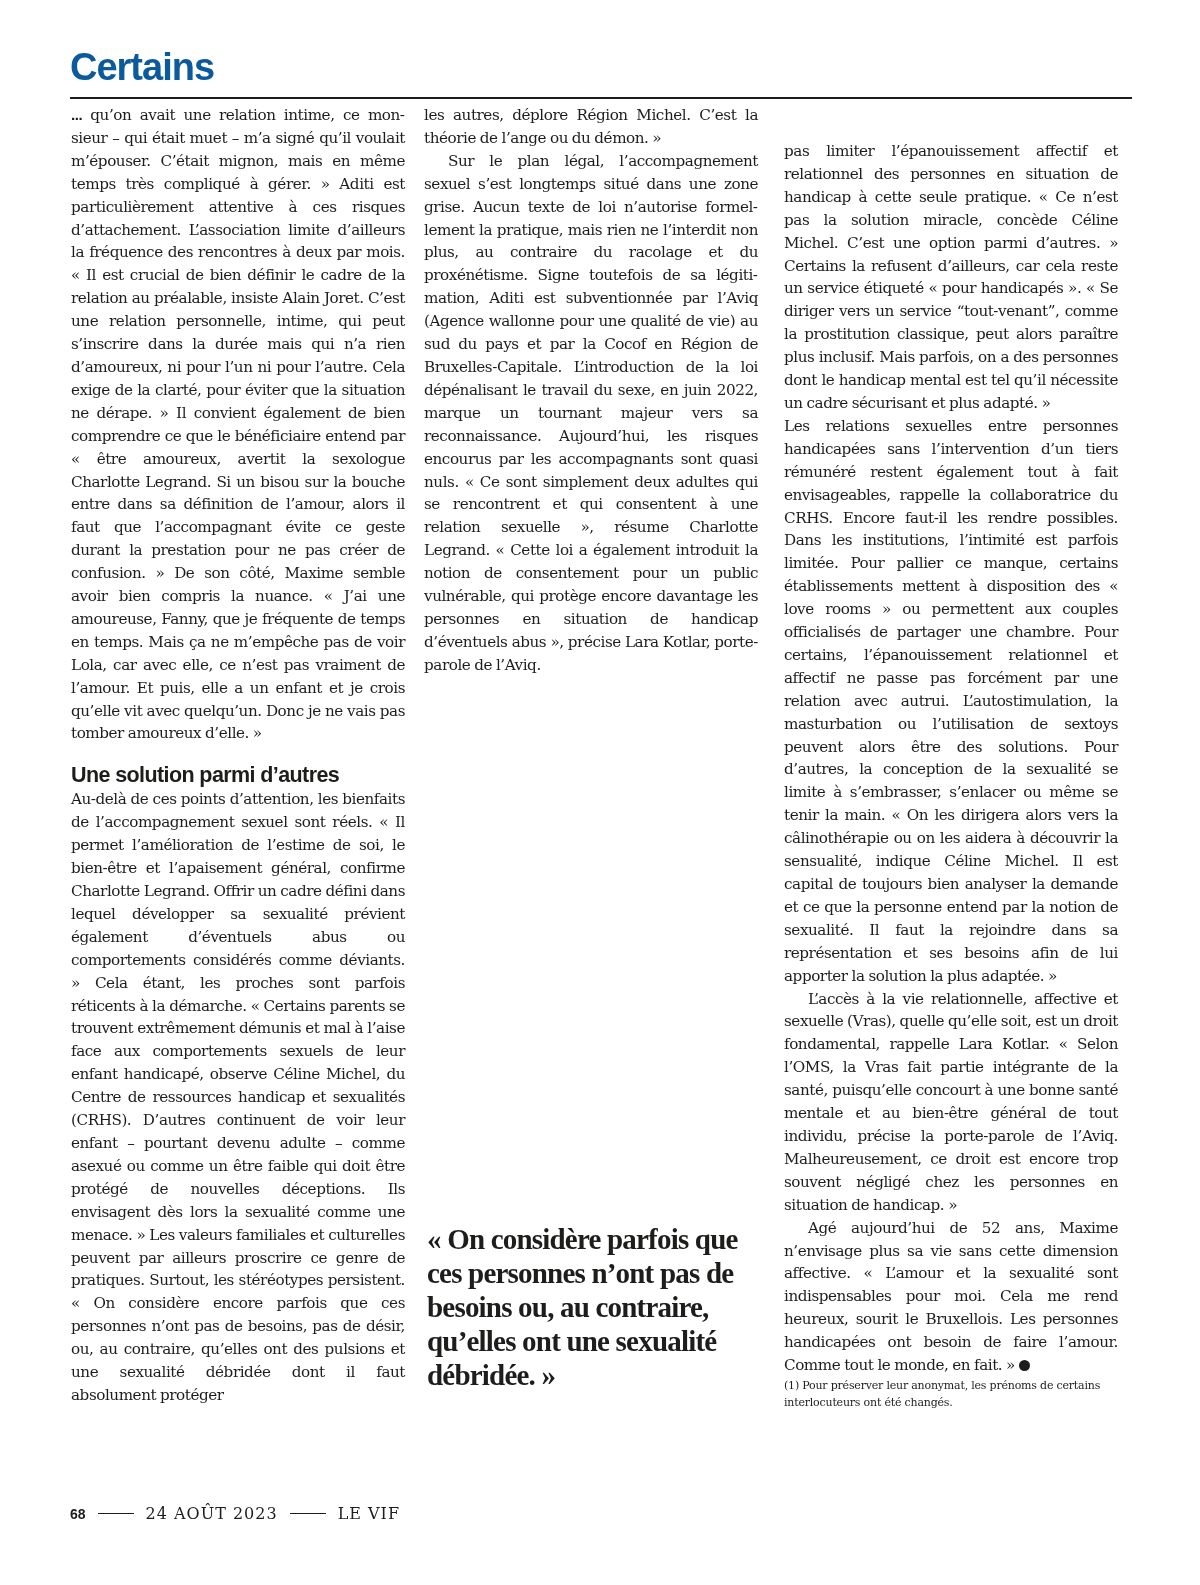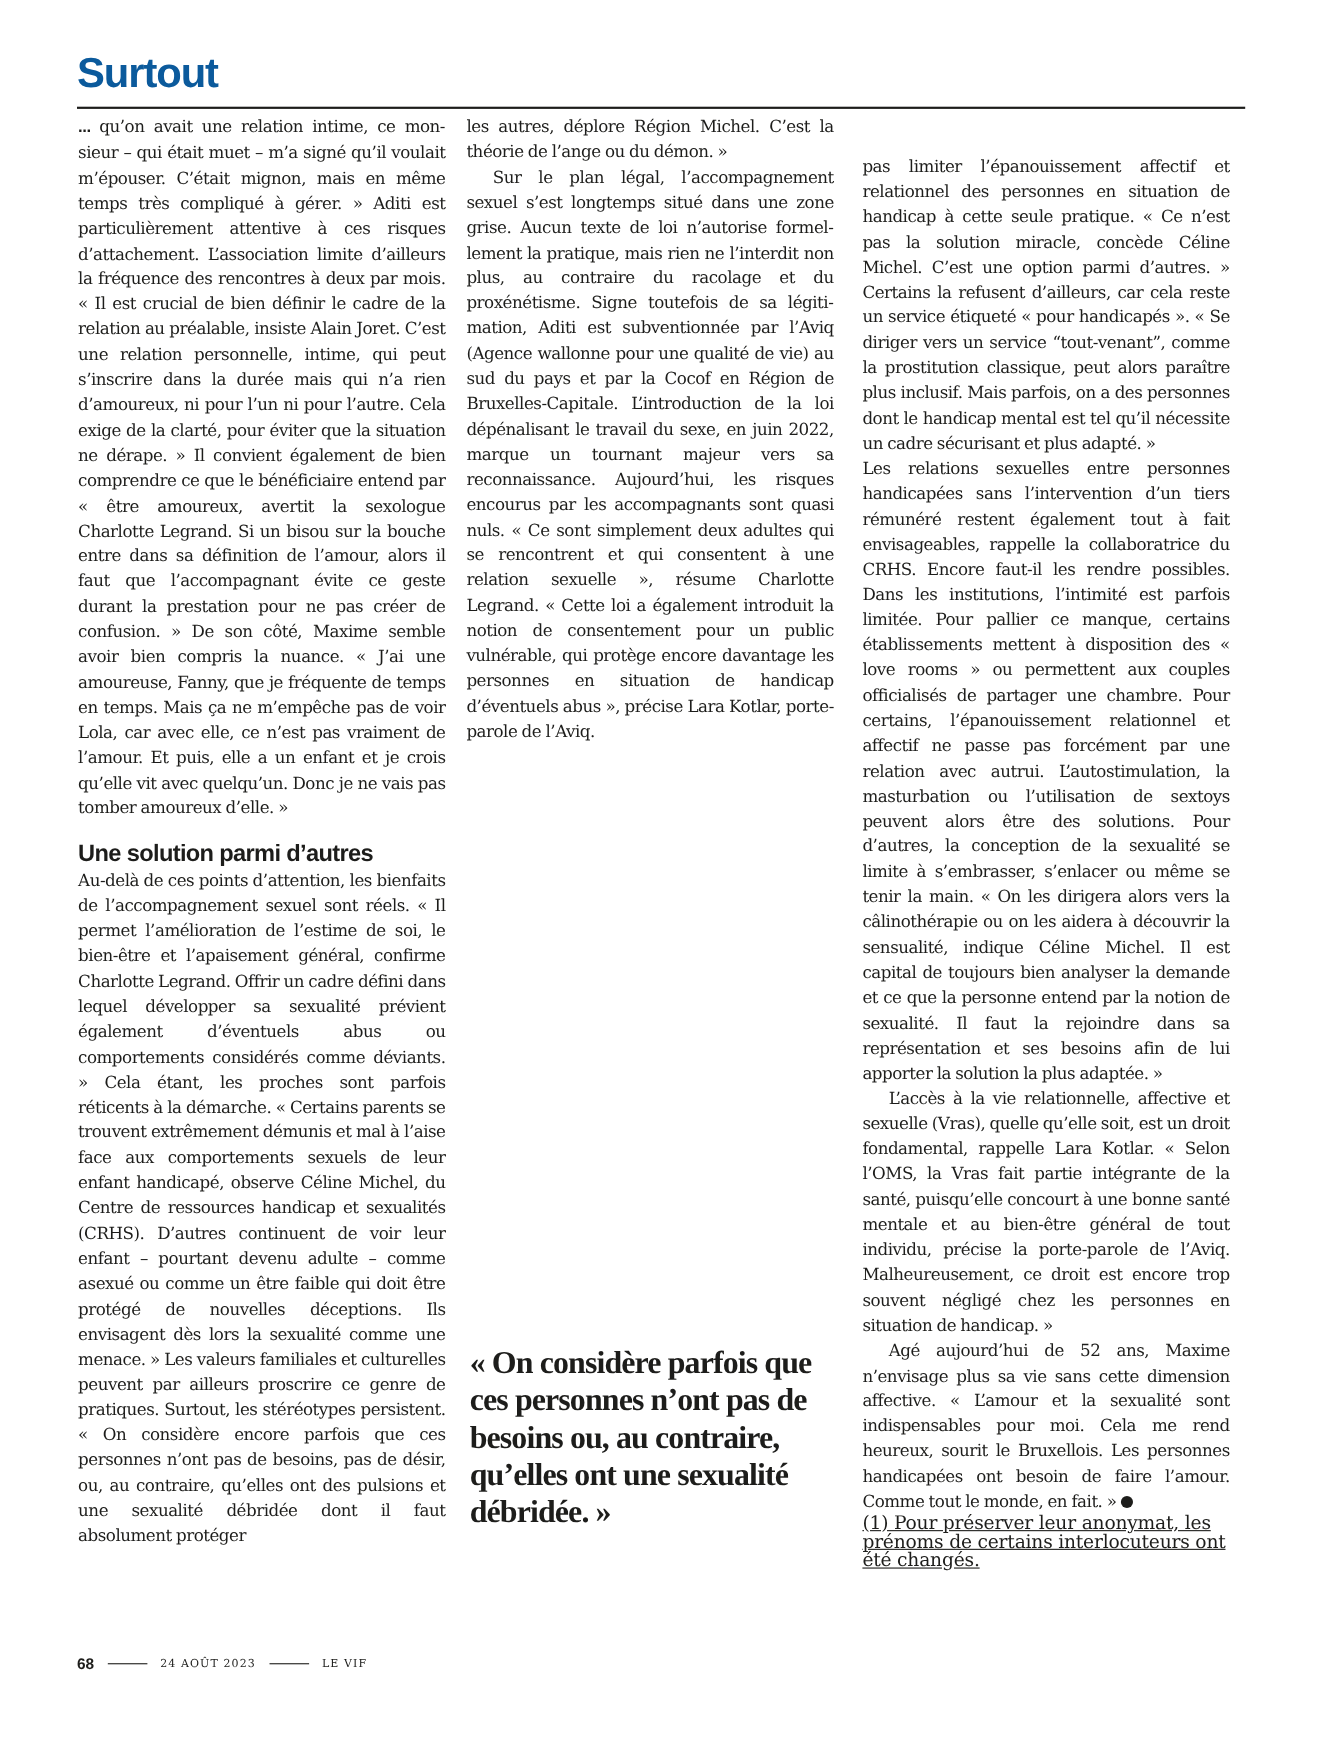--- a/index.html
+++ b/index.html
@@ -25,34 +25,34 @@
     font-family: "Liberation Sans", sans-serif; font-weight: bold; font-size: 21.5px;
     letter-spacing: -0.6px; line-height: 24px; margin: 18px 0 1px 0; text-align: left; word-spacing: 0;
   }
   .pullquote {
     position: absolute; left: 427px; top: 1222px; width: 330px;
     font-family: Liberation Serif, serif; font-weight: bold; font-size: 29px;
     line-height: 34px; letter-spacing: -0.8px; margin: 0;
   }
   .end-dot { display: inline-block; width: 11px; height: 11px; border-radius: 50%; background: #1d1d1b; margin-left: 4px; vertical-align: -1px; }
   .footnote {
-    margin-top: 10px; font-size: 17px; line-height: 17px; letter-spacing: -0.2px; word-spacing: 0; text-align: left; text-decoration: underline;
+    margin-top: 10px; font-size: 11px; line-height: 17px; letter-spacing: -0.2px; word-spacing: 0; text-align: left;
   }
   .folio {
     position: absolute; left: 70px; top: 1504px; display: flex; align-items: center;
     font-size: 13px; color: #1d1d1b;
   }
   .folio-page { font-family: "Liberation Sans", sans-serif; font-weight: bold; font-size: 14px; }
   .folio-dash { display: inline-block; width: 36px; height: 1px; background: #1d1d1b; margin: 0 12px; }
-  .folio-date, .folio-mag { font-family: "DejaVu Serif", serif; letter-spacing: 1px; font-size: 10px; }
+  .folio-date, .folio-mag { font-family: "DejaVu Serif", serif; letter-spacing: 1px; font-size: 16px; }
 </style>
 </head>
 <body>
 
-<h1 class="section-title">Surtout</h1>
+<h1 class="section-title">Certains</h1>
 <div class="title-rule"></div>
 
 <div class="col col1">
   <p><span class="lead-dots">...</span><span>qu’on avait une relation intime, ce mon­sieur – qui était muet – m’a signé qu’il vou­lait m’épouser. C’était mignon, mais en même temps très compliqué à gérer. » Aditi est particulièrement attentive à ces risques d’attachement. L’association limite d’ailleurs la fréquence des rencontres à deux par mois. « Il est crucial de bien défi­nir le cadre de la relation au préalable, insiste Alain Joret. C’est une relation per­sonnelle, intime, qui peut s’inscrire dans la durée mais qui n’a rien d’amoureux, ni pour l’un ni pour l’autre. Cela exige de la clarté, pour éviter que la situation ne dérape. » Il convient également de bien comprendre ce que le bénéficiaire entend par « être amoureux, avertit la sexologue Charlotte Legrand. Si un bisou sur la bouche entre dans sa définition de l’amour, alors il faut que l’accompagnant évite ce geste durant la prestation pour ne pas créer de confusion. » De son côté, Maxime semble avoir bien compris la nuance. « J’ai une amoureuse, Fanny, que je fréquente de temps en temps. Mais ça ne m’empêche pas de voir Lola, car avec elle, ce n’est pas vraiment de l’amour. Et puis, elle a un enfant et je crois qu’elle vit avec quelqu’un. Donc je ne vais pas tomber amoureux d’elle. »</span></p>
   <h2 class="subhead">Une solution parmi d’autres</h2>
   <p>Au-delà de ces points d’attention, les bien­faits de l’accompagnement sexuel sont réels. « Il permet l’amélioration de l’estime de soi, le bien-être et l’apaisement général, confirme Charlotte Legrand. Offrir un cadre défini dans lequel développer sa sexualité prévient également d’éventuels abus ou comportements considérés comme déviants. » Cela étant, les proches sont parfois réticents à la démarche. « Certains parents se trouvent extrême­ment démunis et mal à l’aise face aux comportements sexuels de leur enfant handicapé, observe Céline Michel, du Centre de ressources handicap et sexuali­tés (CRHS). D’autres continuent de voir leur enfant – pourtant devenu adulte – comme asexué ou comme un être faible qui doit être protégé de nouvelles décep­tions. Ils envisagent dès lors la sexualité comme une menace. » Les valeurs fami­liales et culturelles peuvent par ailleurs proscrire ce genre de pratiques. Surtout, les stéréotypes persistent. « On considère encore parfois que ces personnes n’ont pas de besoins, pas de désir, ou, au contraire, qu’elles ont des pulsions et une sexualité débridée dont il faut absolument protéger</p>
 </div>
 
 <div class="col col2">
   <p>les autres, déplore Région Michel. C’est la théorie de l’ange ou du démon. »</p>

